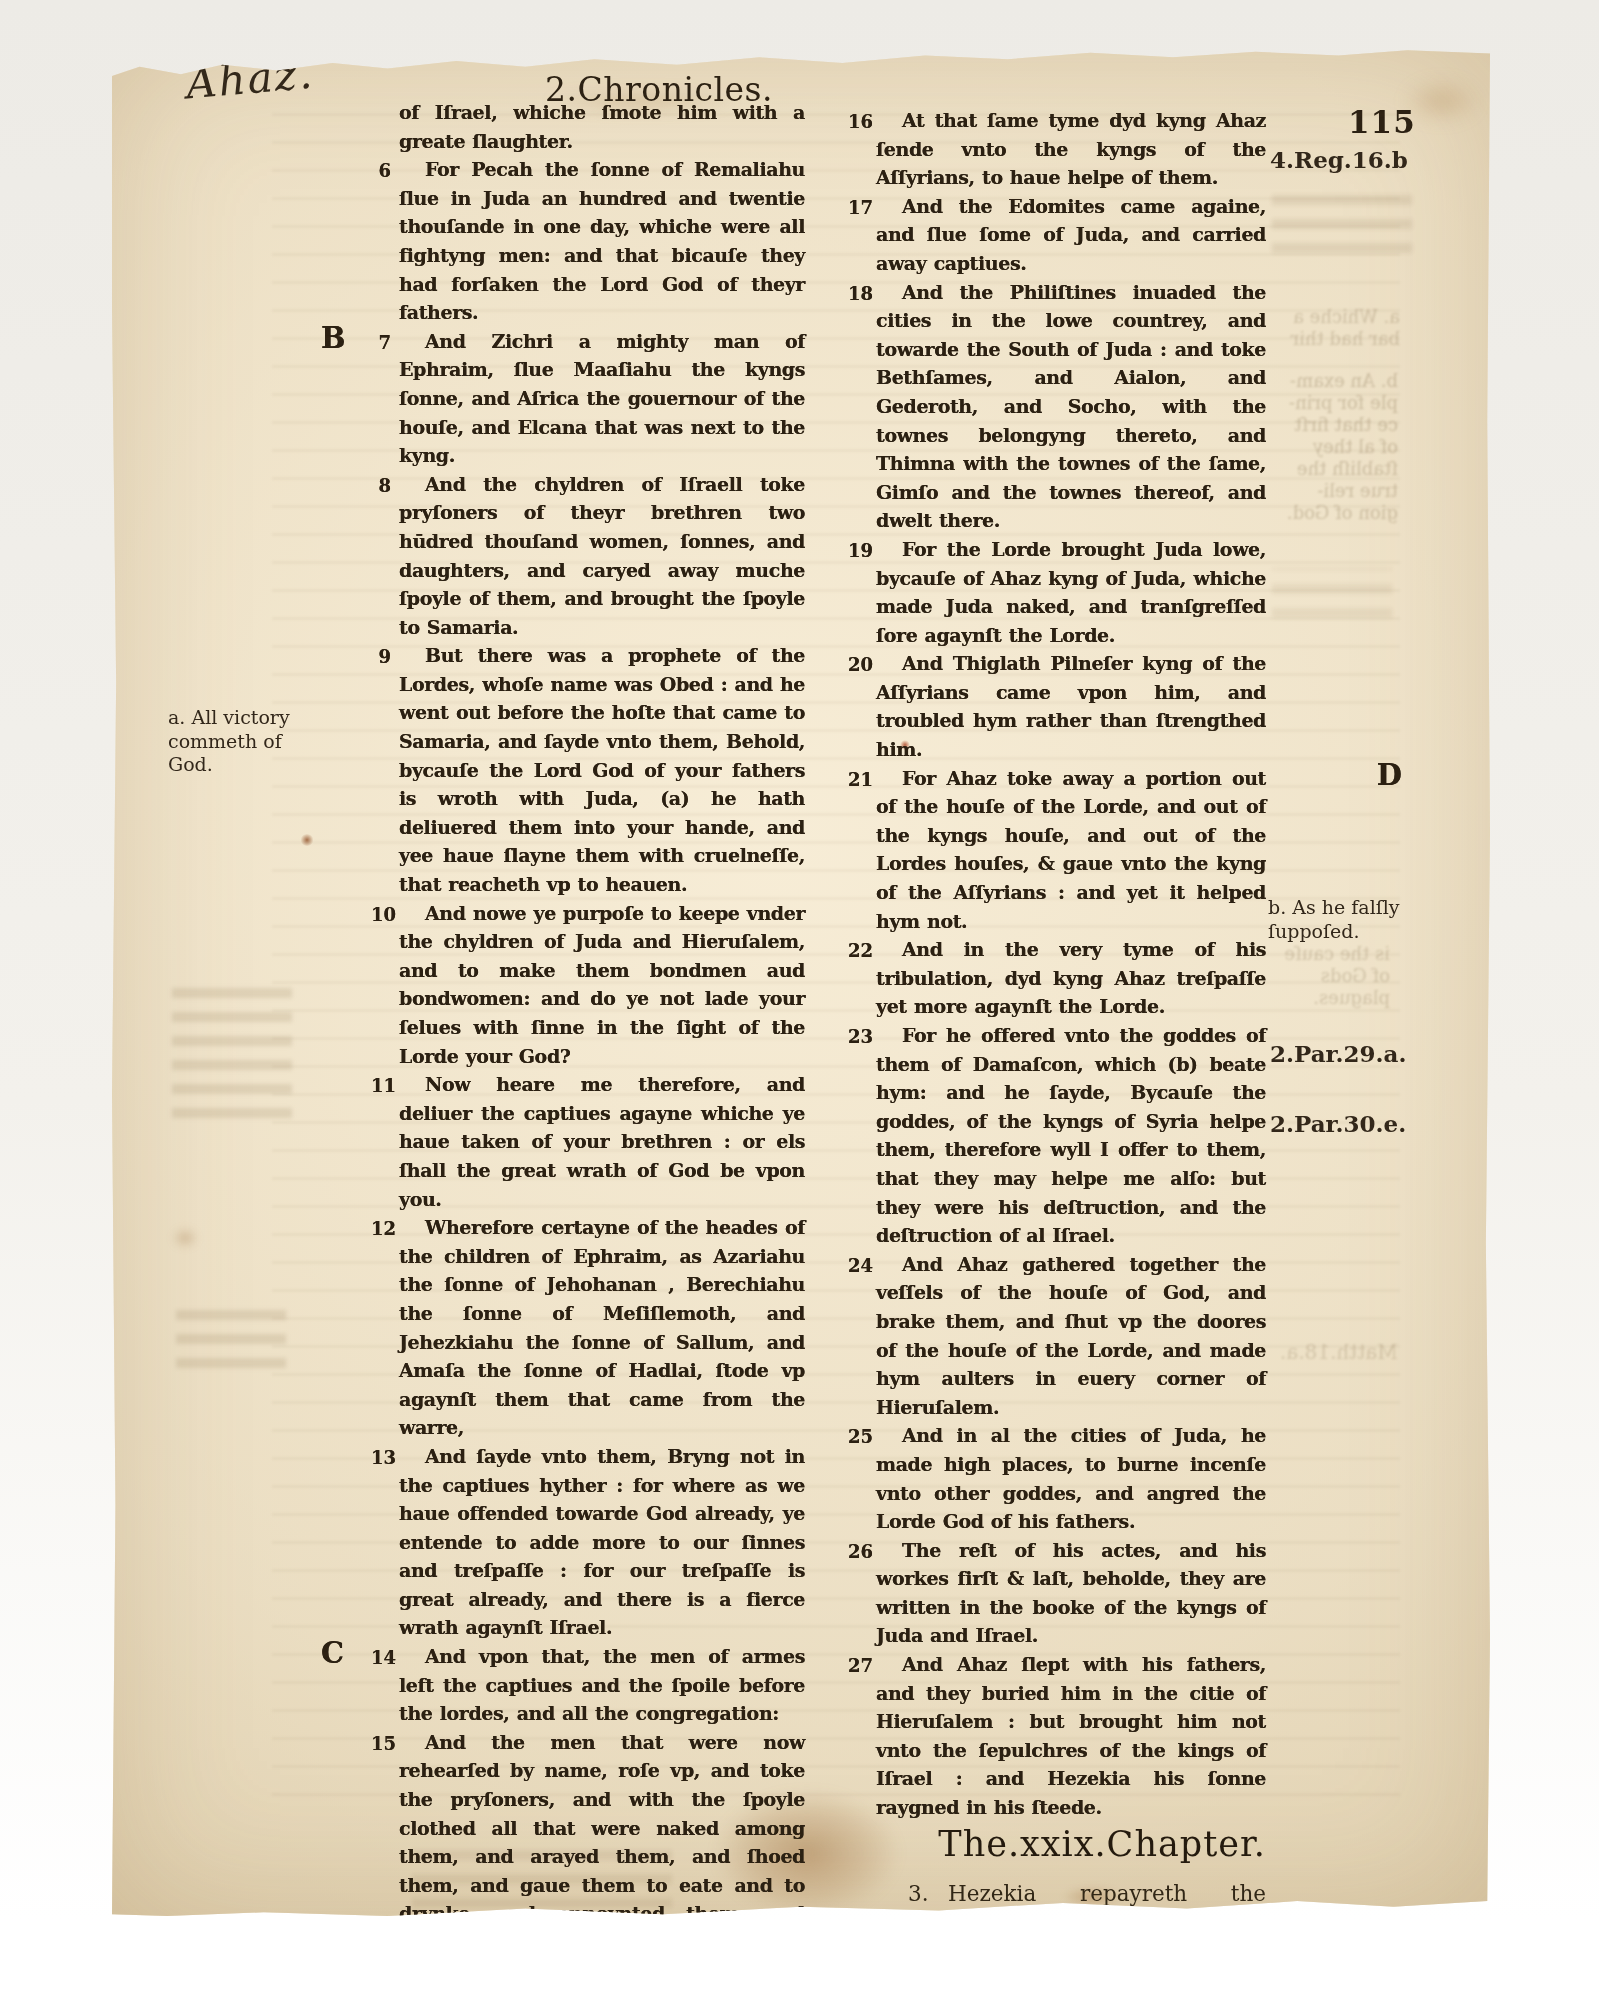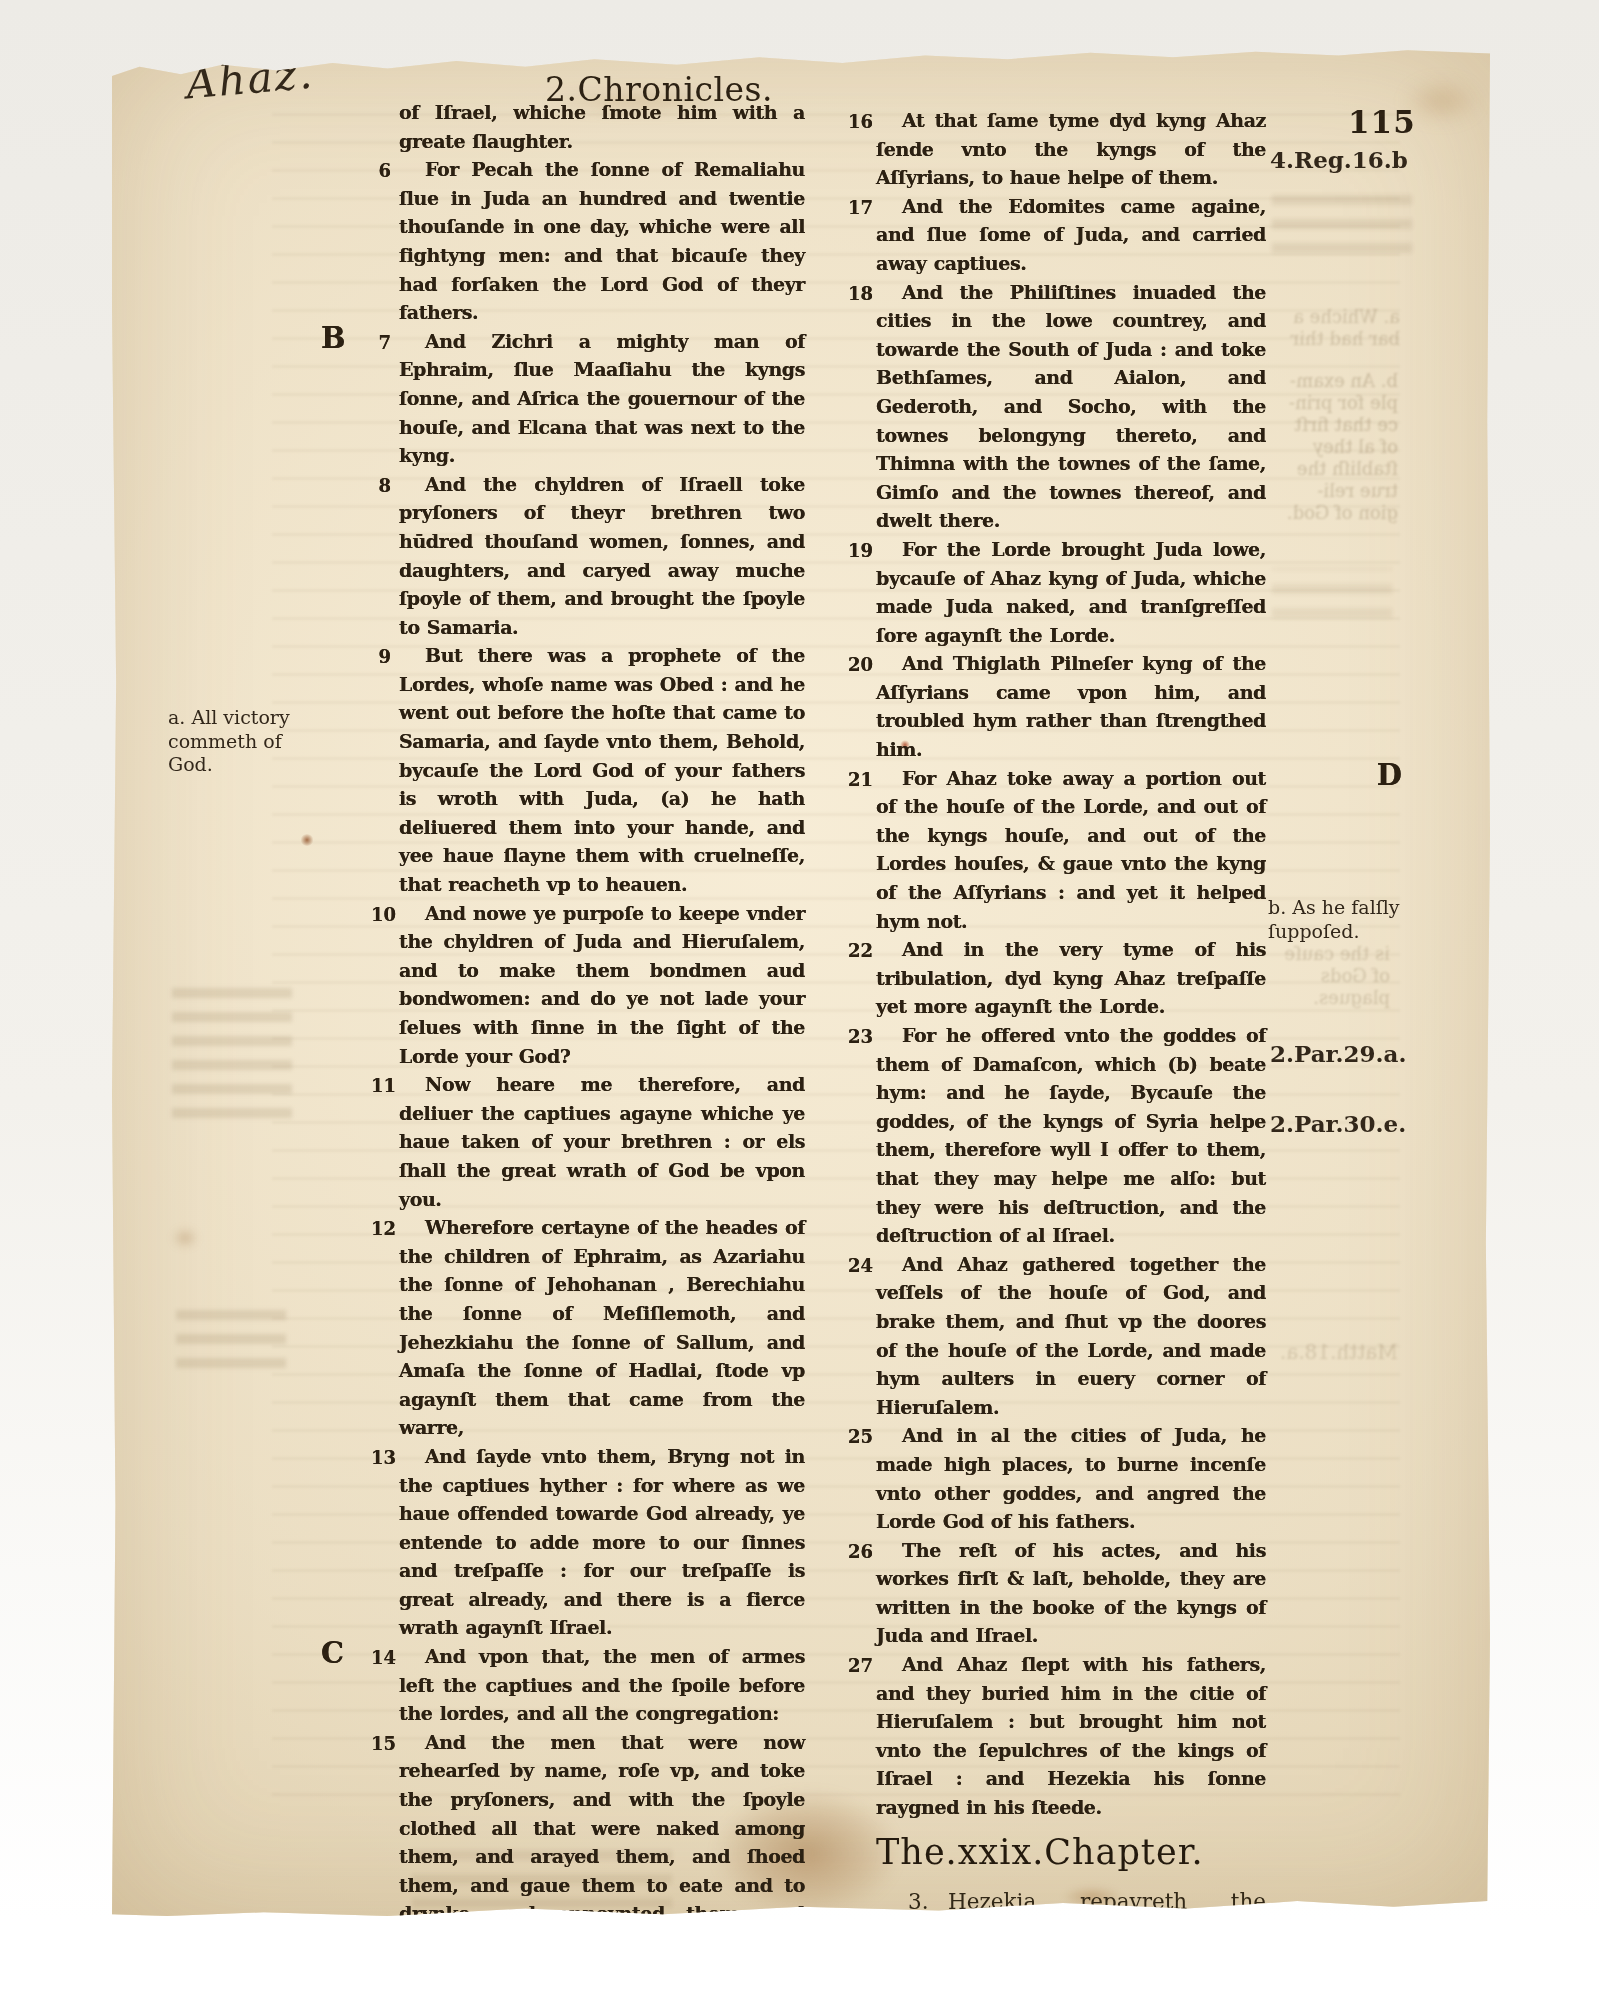--- a/index.html
+++ b/index.html
@@ -54,21 +54,21 @@
   .col-right{left:764px;top:58px;width:390px;}
   .verse{position:relative;text-indent:26px;}
   .col-left .verse:first-child{text-indent:0;}
   .vnum{position:absolute;left:-54px;top:2px;width:46px;text-align:right;font-size:18px;
     letter-spacing:0;font-weight:700;}
   .vletter-l,.vletter-r{position:absolute;top:-3px;font-size:29px;font-weight:700;letter-spacing:0;}
   .vletter-l{left:-104px;}
   .vletter-r{right:-136px;}
 
   
-  .chapter-heading{margin-top:16px;text-align:left;text-indent:0;font-weight:400;
+  .chapter-heading{margin-top:8px;text-align:right;text-indent:0;font-weight:400;
     font-size:35px;letter-spacing:1px;color:#241a0e;text-shadow:none;}
   .summary{position:relative;margin-top:22px;margin-left:26px;padding-left:46px;
     font-weight:400;font-size:21.5px;line-height:27.5px;letter-spacing:0;word-spacing:0;
     color:#312716;text-align:justify;text-shadow:none;text-indent:0;}
   .summary-num{position:absolute;left:6px;top:0;}
 
   
   .mn{position:absolute;color:#32271a;text-shadow:none;}
   .mn-roman{font-size:19px;line-height:23.5px;font-weight:400;}
   .mn-ref{font-size:23px;font-weight:700;letter-spacing:0;}

